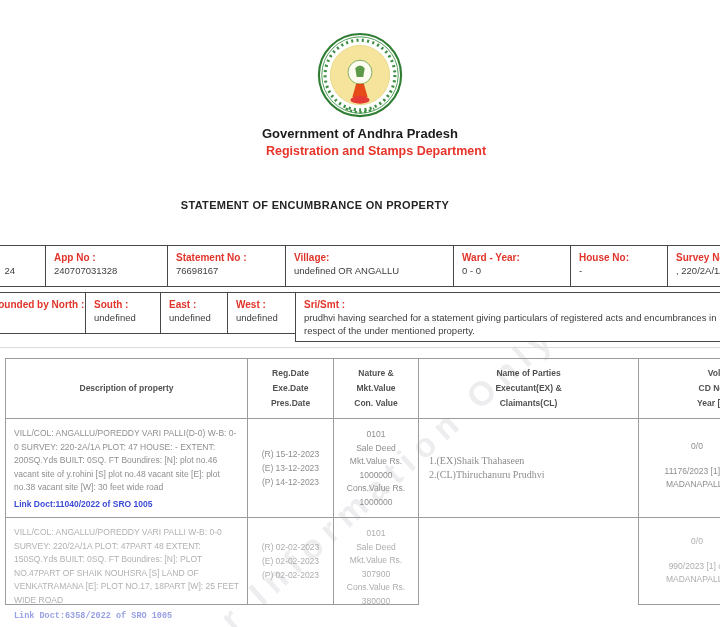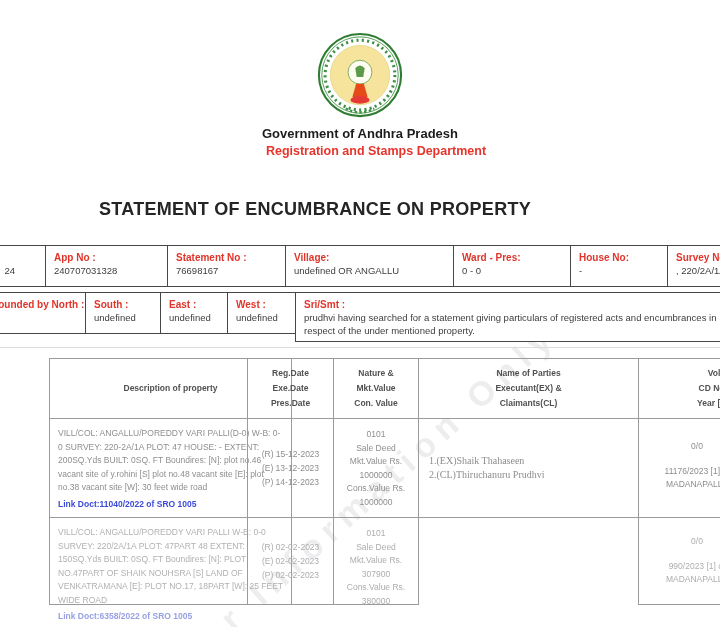--- a/index.html
+++ b/index.html
@@ -6,21 +6,21 @@
   #page{position:relative;width:720px;height:627px;background:#ffffff;overflow:hidden;
         font-family:"Liberation Sans","DejaVu Sans",sans-serif;}
 
   
   .emblem{position:absolute;left:317px;top:28px;width:86px;height:96px;}
   .gov-title{position:absolute;left:0;top:126px;width:720px;text-align:center;
              font-size:13px;font-weight:bold;color:#1c1c1c;}
   .dept-title{position:absolute;left:16px;top:144px;width:720px;text-align:center;
               font-size:12.5px;font-weight:bold;color:#e8352b;}
   .doc-title{position:absolute;left:0;top:199px;width:630px;text-align:center;
-             font-size:18px;font-weight:bold;color:#252525;letter-spacing:.3px;}
+             font-size:11px;font-weight:bold;color:#252525;letter-spacing:.3px;}
 
   
   .icell{position:absolute;box-sizing:border-box;border:1px solid #474747;
          padding:5px 8px;background:#fff;}
   .ilabel{font-size:10px;font-weight:bold;color:#e0352b;line-height:13px;white-space:nowrap;}
   .ivalue{font-size:9.5px;color:#3d3d3d;line-height:13px;white-space:nowrap;}
   .r1{top:245px;height:42px;}
   .c0{left:-80px;width:126px;} .c0 .ivalue{text-align:right;padding-right:22px;padding-top:13px;}
   .c1{left:45px;width:123px;}
   .c2{left:167px;width:119px;}
@@ -32,34 +32,34 @@
   .n0{left:-18px;width:104px;}
   .n1{left:85px;width:76px;}
   .n2{left:160px;width:68px;}
   .n3{left:227px;width:69px;}
   .n4{left:295px;width:610px;height:50px;}
   .n4 .ivalue{white-space:nowrap;}
   .sep-line{position:absolute;left:0;top:347px;width:720px;height:1px;background:#dcdcdc;}
 
   
   .tcell{position:absolute;box-sizing:border-box;border:1px solid #9b9b9b;background:transparent;}
-  .col-desc{left:5px;width:243px;margin-left:44px;}
+  .col-desc{left:5px;width:243px;}
   .col-date{left:247px;width:87px;}
   .col-nat{left:333px;width:86px;}
   .col-part{left:418px;width:221px;}
   .col-vol{left:638px;width:182px;}
   .trh{top:358px;height:61px;display:flex;flex-direction:column;align-items:center;justify-content:center;}
   .trh div{font-size:8.5px;font-weight:bold;color:#515151;line-height:15px;text-align:center;}
   .tr1{top:418px;height:100px;}
   .tr2{top:517px;height:88px;}
 
   .desc-text{font-size:8.5px;line-height:13.5px;padding:8px 8px 0 8px;color:#8f8f8f;}
   .tr2 .desc-text{color:#b1b1b1;}
   .doc-link{font-size:8.5px;font-weight:bold;line-height:14px;padding:2px 8px 0 8px;color:#3c4bd6;cursor:pointer;}
-  .tr2 .doc-link{color:#98a0e4;}
+  .tr2 .doc-link{color:#98a0e4;font-family:Liberation Mono, monospace;}
 
   .date-box{display:flex;flex-direction:column;justify-content:center;align-items:center;}
   .date-box div{font-size:8.5px;color:#8d8d8d;line-height:14px;}
   .tr2.date-box div{color:#adadad;}
 
   .nat-box{text-align:center;padding-top:9px;}
   .nat-box div{font-size:8.5px;color:#8d8d8d;line-height:13.5px;}
   .tr2.nat-box div{color:#adadad;}
 
   .part-box{display:flex;flex-direction:column;justify-content:center;padding-left:10px;}
@@ -112,21 +112,21 @@
   </div>
   <div class="icell r1 c2">
     <div class="ilabel">Statement No :</div>
     <div class="ivalue">76698167</div>
   </div>
   <div class="icell r1 c3">
     <div class="ilabel">Village:</div>
     <div class="ivalue">undefined OR ANGALLU</div>
   </div>
   <div class="icell r1 c4">
-    <div class="ilabel">Ward - Pres:</div>
+    <div class="ilabel">Ward - Year:</div>
     <div class="ivalue">0 - 0</div>
   </div>
   <div class="icell r1 c5">
     <div class="ilabel">House No:</div>
     <div class="ivalue">-</div>
   </div>
   <div class="icell r1 c6">
     <div class="ilabel">Survey No:</div>
     <div class="ivalue">, 220/2A/1A</div>
   </div>

